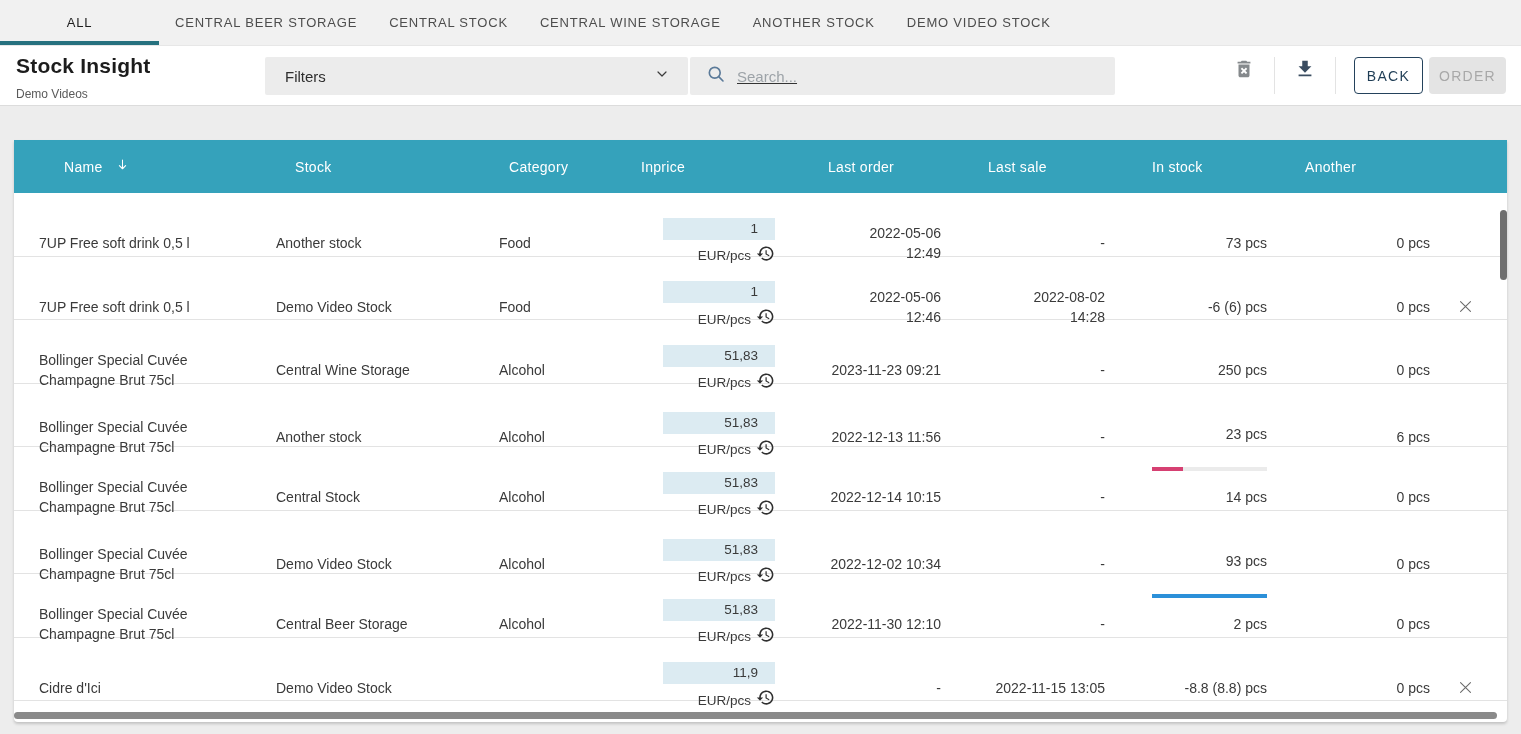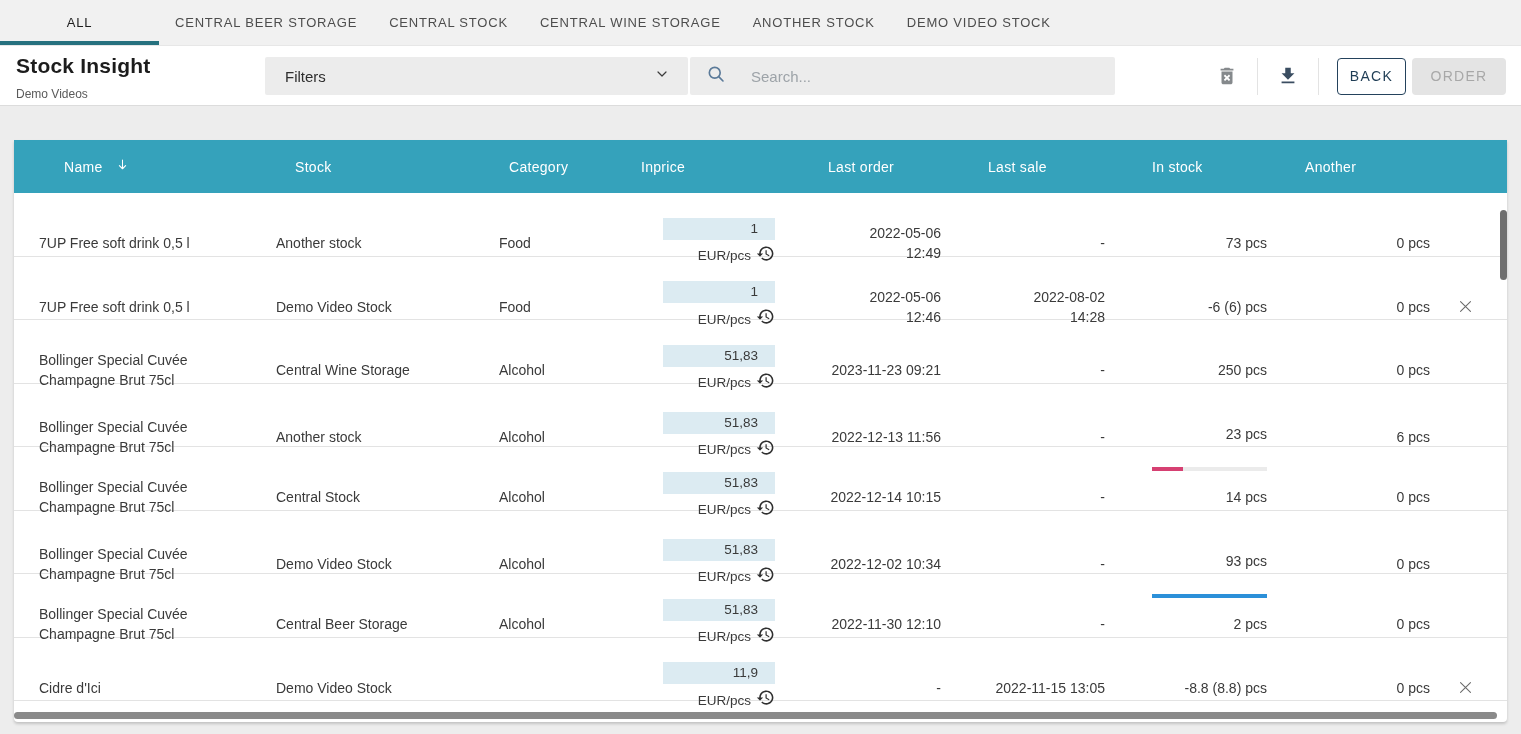--- a/index.html
+++ b/index.html
@@ -22,30 +22,30 @@
   .title-block { position:absolute; left:16px; top:8px; }
   .page-title { font-size:21px; font-weight:700; color:#1c1c1c; letter-spacing:.2px; }
   .page-subtitle { font-size:12px; color:#5a5a5a; margin-top:9px; }
   .filters-box { position:absolute; left:265px; top:11px; width:423px; height:38px;
     background:#ececec; display:flex; align-items:center; justify-content:space-between;
     padding:0 18px 0 20px; cursor:pointer; border-radius:2px;gap:27px; }
   .filters-label { font-size:15px; color:#2e2e2e; }
   .search-box { position:absolute; left:690px; top:11px; width:425px; height:38px;
     background:#ececec; display:flex; align-items:center; padding:0 12px 0 16px; border-radius:2px; }
   .search-box input { border:none; outline:none; background:transparent; font-size:15px;
-    color:#333; width:100%; margin-left:24px; font-family:"Liberation Sans", sans-serif; }
+    color:#333; width:100%; margin-left:10px; font-family:"Liberation Sans", sans-serif;text-decoration:underline; }
   .search-box input::placeholder { color:#9da3a8; }
-  .actions { position:absolute; right:15px; top:11px; height:38px; display:flex; align-items:center; }
+  .actions { position:absolute; right:15px; top:11px; height:38px; display:flex; align-items:flex-start; }
   .icon-btn { width:24px; height:24px; display:flex; align-items:center; justify-content:center; cursor:pointer; }
   .vdiv { width:1px; height:37px; background:#e3e3e3; margin:0 18px; }
   .btn { height:37px; border-radius:4px; font-size:14px; letter-spacing:1.3px;
     display:flex; align-items:center; justify-content:center; cursor:pointer;
     font-family:"Liberation Sans", sans-serif; }
   .btn-back { width:69px; background:#ffffff; border:1px solid #24425c; color:#1f3d55; margin-right:6px; }
-  .btn-order { width:94px; background:#e4e4e4; border:none; color:#a8a8a8; }
+  .btn-order { width:77px; background:#e4e4e4; border:none; color:#a8a8a8; }
 
   
   .card { position:absolute; top:140px; left:14px; width:1493px; height:582px;
     background:#ffffff; border-radius:0 0 4px 4px; box-shadow:0 2px 3px rgba(0,0,0,.18); overflow:hidden; }
   .grid { display:grid; grid-template-columns:248px 223px 139px 151px 166px 164px 162px 163px 70px; }
   .thead { height:53px; background:#35a2bb; color:#ffffff; align-items:center; }
   .th { font-size:14px; letter-spacing:.3px; cursor:pointer; display:flex; align-items:center; }
   .th-name { padding-left:50px; gap:12px; }
   .th-stock { padding-left:33px; }
   .th-category { padding-left:24px; }

